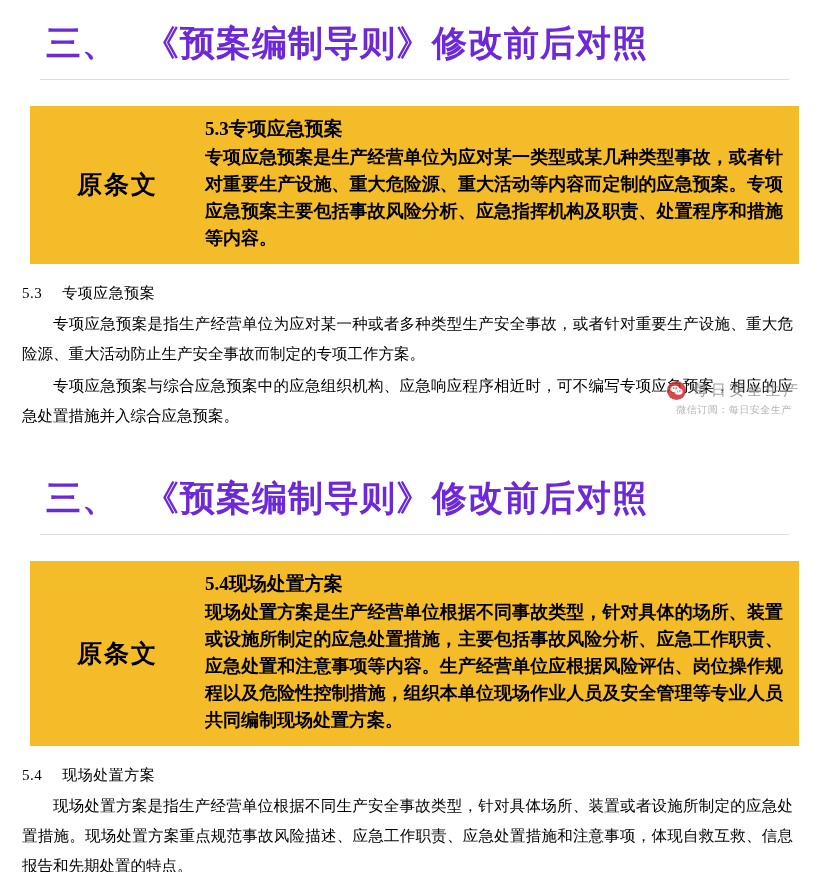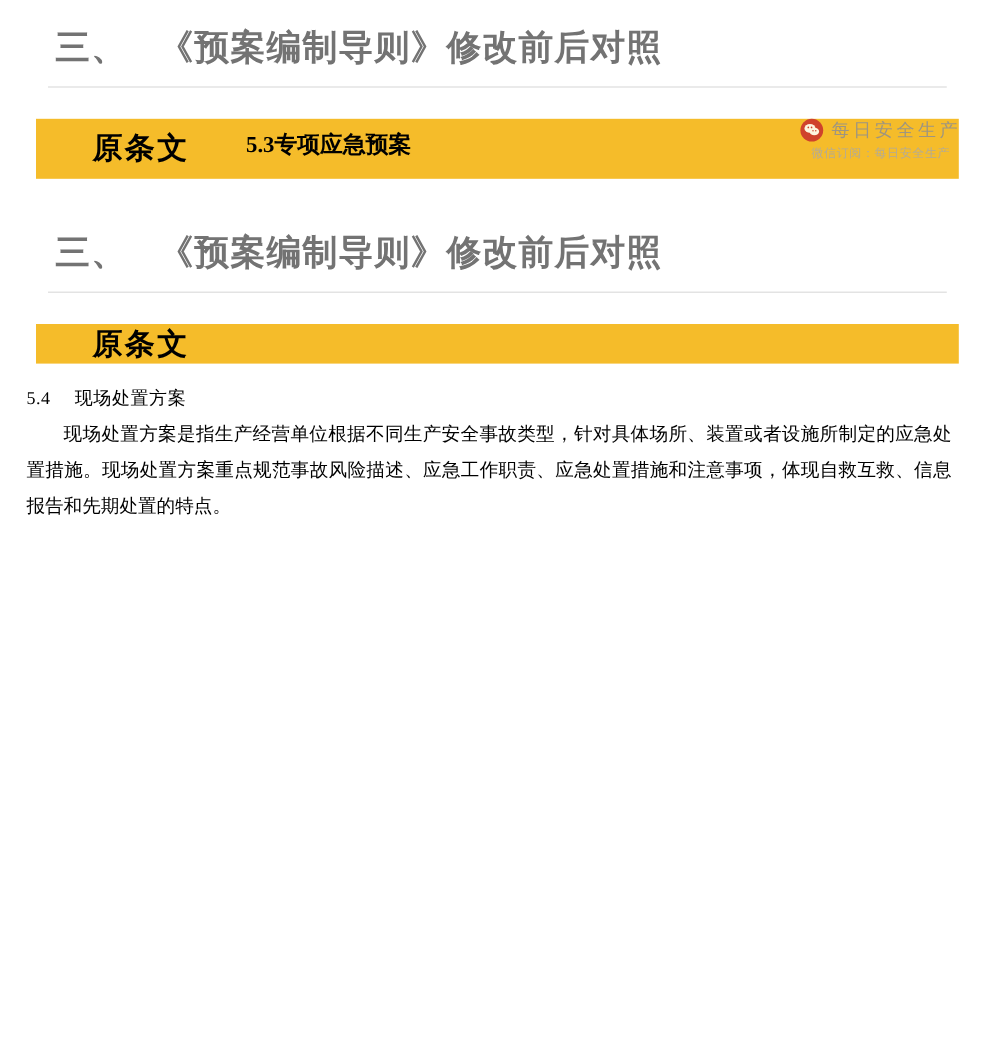--- a/index.html
+++ b/index.html
@@ -22,22 +22,22 @@
     padding: 0 0 0 0;
   }
 
   
   .heading-wrap {
     padding: 20px 0 10px 0;
   }
   .heading {
     font-family: "Liberation Serif", serif;
     font-weight: bold;
-    color: #737373;
-    font-size: 29px;
+    color: #6d28d9;
+    font-size: 35px;
     letter-spacing: 1px;
     padding-left: 46px;
     white-space: nowrap;
   }
   .heading .num {
     margin-right: 26px;
   }
   .heading-rule {
     margin: 12px 40px 0 40px;
     border-bottom: 1px solid #dddddd;
@@ -181,23 +181,31 @@
       </div>
       <div class="heading-rule"></div>
     </div>
 
     <div class="orange-box">
       <div class="orange-label">
         <span>原条文</span>
       </div>
       <div class="orange-body">
         <div class="orange-title">5.3专项应急预案</div>
-      </div>
-    </div>
-
+        <div class="orange-text">专项应急预案是生产经营单位为应对某一类型或某几种类型事故，或者针对重要生产设施、重大危险源、重大活动等内容而定制的应急预案。专项应急预案主要包括事故风险分析、应急指挥机构及职责、处置程序和措施等内容。</div>
+      </div>
+    </div>
+
+    <div class="doc">
+      <div class="doc-sec">
+        <span class="sec-num">5.3</span><span>专项应急预案</span>
+      </div>
+      <p class="doc-p">专项应急预案是指生产经营单位为应对某一种或者多种类型生产安全事故，或者针对重要生产设施、重大危险源、重大活动防止生产安全事故而制定的专项工作方案。</p>
+      <p class="doc-p">专项应急预案与综合应急预案中的应急组织机构、应急响应程序相近时，可不编写专项应急预案，相应的应急处置措施并入综合应急预案。</p>
+    </div>
 
 
     <div class="watermark">
       <div class="wm-row">
         <span class="wm-badge">
           <svg width="13" height="11" viewBox="0 0 13 11" aria-hidden="true">
             <ellipse cx="5" cy="4" rx="4.6" ry="3.6" fill="#ffffff"></ellipse>
             <ellipse cx="8.6" cy="6.6" rx="4" ry="3.2" fill="#ffffff"></ellipse>
             <circle cx="3.6" cy="3.2" r="0.7" fill="#c92d2d"></circle>
             <circle cx="6.3" cy="3.2" r="0.7" fill="#c92d2d"></circle>
@@ -220,20 +228,24 @@
       <div class="heading">
         <span class="num">三、</span><span>《预案编制导则》修改前后对照</span>
       </div>
       <div class="heading-rule"></div>
     </div>
 
     <div class="orange-box">
       <div class="orange-label">
         <span>原条文</span>
       </div>
+      <div class="orange-body">
+        <div class="orange-title">5.4现场处置方案</div>
+        <div class="orange-text">现场处置方案是生产经营单位根据不同事故类型，针对具体的场所、装置或设施所制定的应急处置措施，主要包括事故风险分析、应急工作职责、应急处置和注意事项等内容。生产经营单位应根据风险评估、岗位操作规程以及危险性控制措施，组织本单位现场作业人员及安全管理等专业人员共同编制现场处置方案。</div>
+      </div>
     </div>
 
     <div class="doc">
       <div class="doc-sec">
         <span class="sec-num">5.4</span><span>现场处置方案</span>
       </div>
       <p class="doc-p">现场处置方案是指生产经营单位根据不同生产安全事故类型，针对具体场所、装置或者设施所制定的应急处置措施。现场处置方案重点规范事故风险描述、应急工作职责、应急处置措施和注意事项，体现自救互救、信息报告和先期处置的特点。</p>
 
     </div>
 

